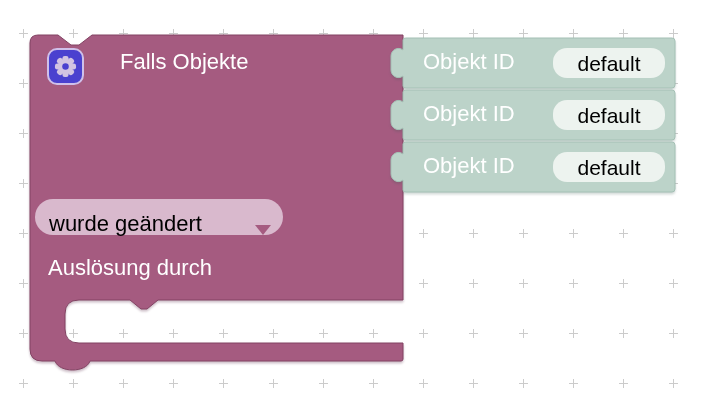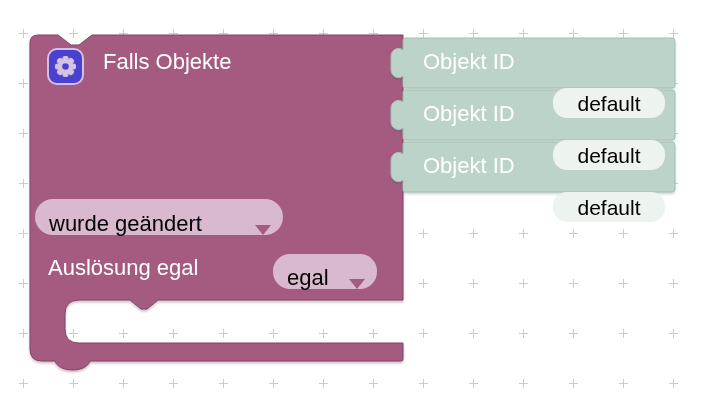--- a/index.html
+++ b/index.html
@@ -26,21 +26,21 @@
     border-radius:10px;display:flex;align-items:center;justify-content:center;cursor:pointer;}
 
   .pill{box-sizing:border-box;background:var(--dropdown-bg,#d9b9cd);border-radius:18px;
     display:flex;align-items:flex-end;justify-content:space-between;padding:0 12px 0 14px;cursor:pointer;}
   .pill .txt{color:var(--text-dark,#000);font-size:22px;line-height:1;white-space:nowrap;}
   .arrow{width:0;height:0;border-left:8px solid transparent;border-right:8px solid transparent;
     border-top:10px solid var(--arrow-color,#a55b80);margin-left:12px;}
 
   .value-field{box-sizing:border-box;background:var(--value-field-bg,#edf3ef);border-radius:14px;
     display:flex;align-items:center;justify-content:center;color:var(--text-dark,#000);
-    font-size:21px;line-height:1;cursor:text;margin-top:40px;}
+    font-size:21px;line-height:1;cursor:text;}
 </style>
 </head>
 <body>
 
 <div id="stage">
 
   <div id="grid">
       <div class="plus" style="left: 19px; top: 29px;"></div>
       <div class="plus" style="left: 69px; top: 29px;"></div>
       <div class="plus" style="left: 119px; top: 29px;"></div>
@@ -175,35 +175,31 @@
         <rect x="-3.2" y="-11" width="6.4" height="22" rx="2.4"></rect>
         <rect x="-3.2" y="-11" width="6.4" height="22" rx="2.4" transform="rotate(45)"></rect>
         <rect x="-3.2" y="-11" width="6.4" height="22" rx="2.4" transform="rotate(90)"></rect>
         <rect x="-3.2" y="-11" width="6.4" height="22" rx="2.4" transform="rotate(135)"></rect>
         <circle r="7.4"></circle>
       </g>
       <circle r="3.4" style="fill:var(--gear-bg,#4a41cf)"></circle>
     </svg>
   </div>
 
-  <div class="ov lbl" style="left:103px;top:51px;">Falls Objekte</div>
+  <div class="ov lbl" style="left:120px;top:51px;">Falls Objekte</div>
 
   <div class="ov lbl" style="left:423px;top:51px;">Objekt ID</div>
   <div class="ov value-field" style="left:553px;top:48px;width:112px;height:30px;">default</div>
 
   <div class="ov lbl" style="left:423px;top:103px;">Objekt ID</div>
   <div class="ov value-field" style="left:553px;top:100px;width:112px;height:30px;">default</div>
 
   <div class="ov lbl" style="left:423px;top:155px;">Objekt ID</div>
   <div class="ov value-field" style="left:553px;top:152px;width:112px;height:30px;">default</div>
 
   <div class="ov pill" style="left:35px;top:199px;width:248px;height:36px;">
     <span class="txt">wurde geändert</span>
     <span class="arrow"></span>
   </div>
 
-  <div class="ov lbl" style="left:48px;top:257px;">Auslösung egal</div>
-  <div class="ov pill" style="left:273px;top:254px;width:104px;height:35px;border-radius:17px;">
-    <span class="txt">egal</span>
-    <span class="arrow" style="margin-left:8px;"></span>
-  </div>
+  <div class="ov lbl" style="left:48px;top:257px;">Auslösung durch</div>
 
 </div>
 
 </body></html>

